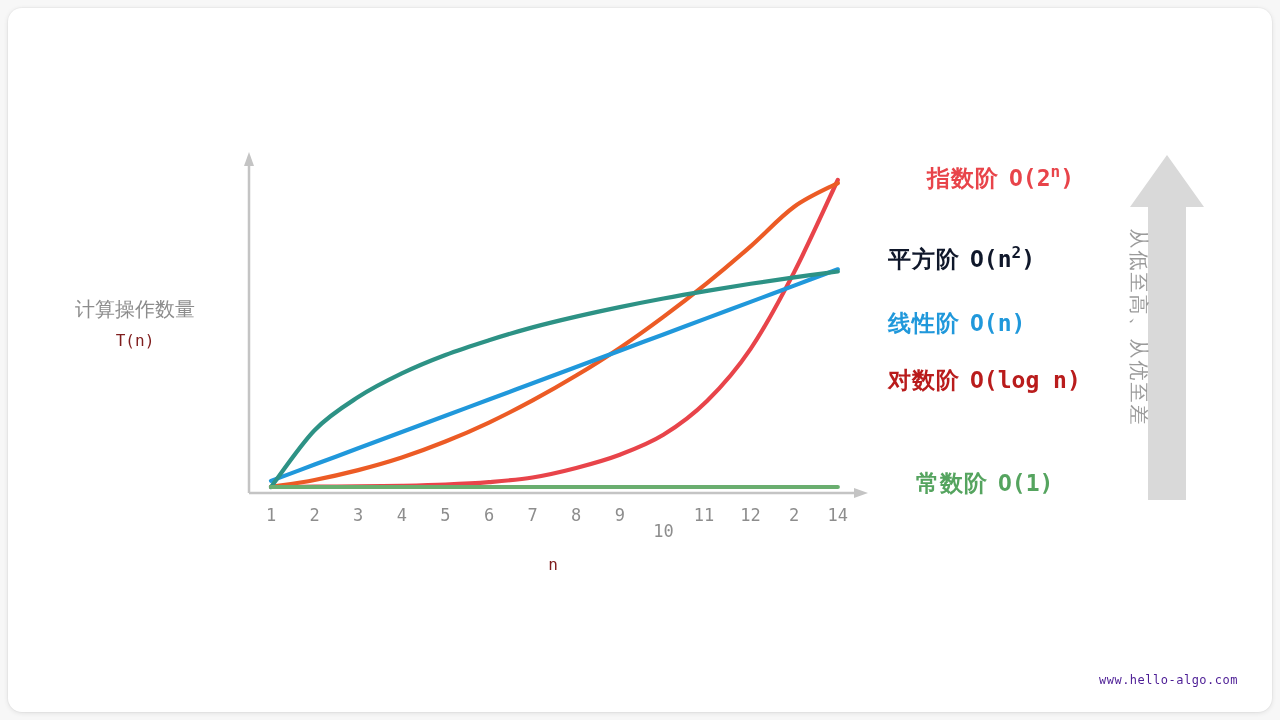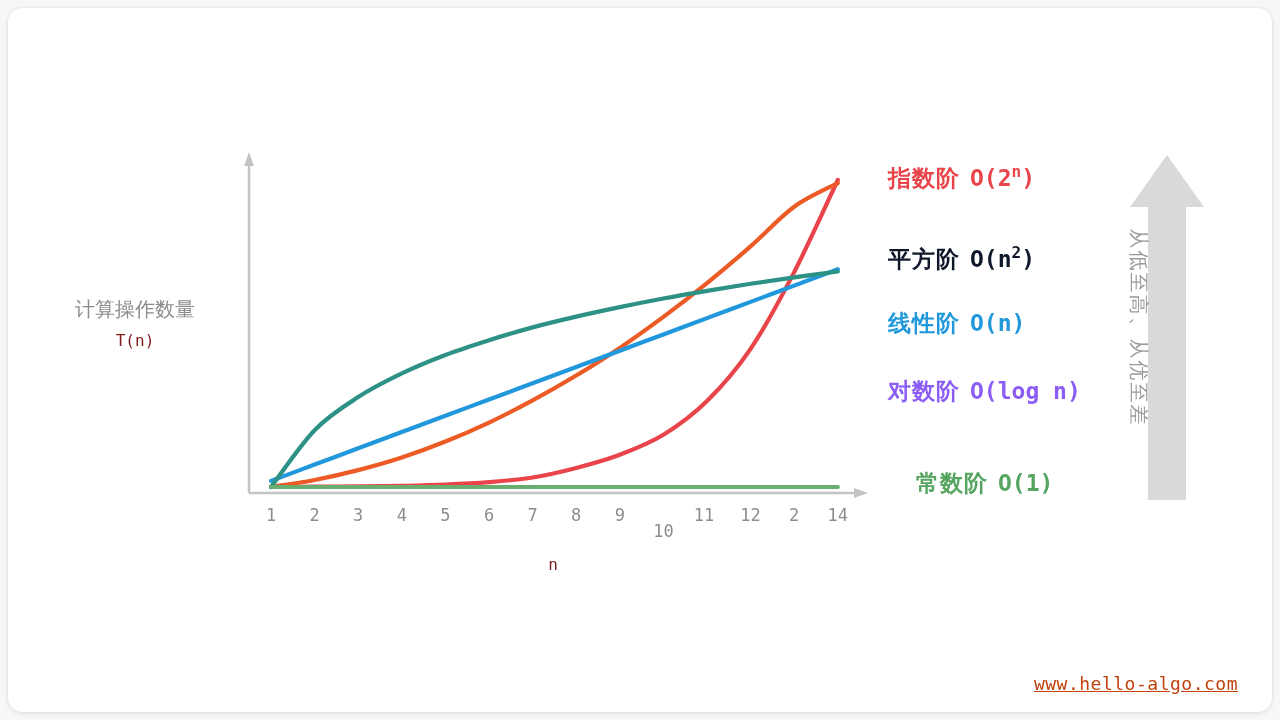--- a/index.html
+++ b/index.html
@@ -115,25 +115,24 @@
     white-space: nowrap;
     color: #9a9a9a;
     font-size: 20px;
     letter-spacing: 2px;
     padding-top: 58px;
   }
   #watermark {
     position: absolute;
     right: 42px;
     top: 673px;
-    color: #c2410c;
-    font-family: "DejaVu Sans Mono", monospace;
-    font-size: 18px;
+    color: #4c1d95;
+    font-family: "DejaVu Sans Mono", monospace;
+    font-size: 12px;
     letter-spacing: 0.5px;
-    text-decoration: underline;
   }
 </style>
 </head>
 <body>
 
 <div id="root">
   <div class="card"></div>
 
   <div class="figure">
 
@@ -174,24 +173,24 @@
         <div class="tick" style="left: 576.2px;">8</div>
         <div class="tick" style="left: 619.8px;">9</div>
         <div class="tick" style="left: 663.4px; margin-top: 16px;">10</div>
         <div class="tick" style="left: 704px;">11</div>
         <div class="tick" style="left: 750.6px;">12</div>
         <div class="tick" style="left: 794.2px;">2</div>
         <div class="tick" style="left: 837.8px;">14</div>
       </div>
 
     <div id="legend">
-        <div class="legend-item" style="top: 163px; color: rgb(232, 68, 74);"><span class="cn">指数阶</span><span class="big-o">O(2<span class="sup">n</span>)</span></div>
+        <div class="legend-item" style="top: 163px; color: rgb(232, 68, 74); margin-left: 39px;"><span class="cn">指数阶</span><span class="big-o">O(2<span class="sup">n</span>)</span></div>
         <div class="legend-item" style="top: 244px; color: #0f172a;"><span class="cn">平方阶</span><span class="big-o">O(n<span class="sup">2</span>)</span></div>
         <div class="legend-item" style="top: 308px; color: rgb(32, 152, 219);"><span class="cn">线性阶</span><span class="big-o">O(n)</span></div>
-        <div class="legend-item" style="top: 376px; color: #8b5cf6;"><span class="cn">对数阶</span><span class="big-o">O(log n)</span></div>
+        <div class="legend-item" style="top: 365px; color: #b91c1c;"><span class="cn">对数阶</span><span class="big-o">O(log n)</span></div>
         <div class="legend-item" style="top: 468px; color: rgb(85, 164, 95); margin-left: 28px;"><span class="cn">常数阶</span><span class="big-o">O(1)</span></div>
       </div>
 
     <svg id="big-arrow" viewBox="0 0 78 345">
       <polygon points="39,0 76,52 58,52 58,345 20,345 20,52 2,52" fill="#d9d9d9"></polygon>
     </svg>
     <div id="arrow-caption">
       <span>从低至高、从优至差</span>
     </div>
 

